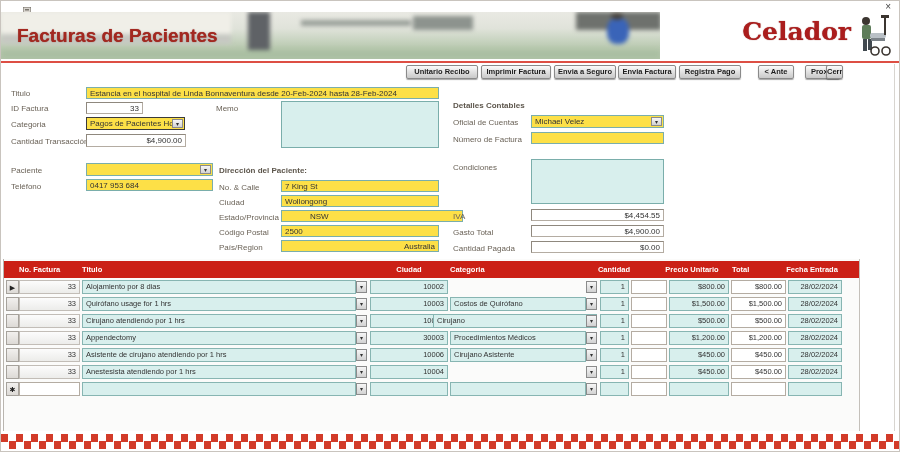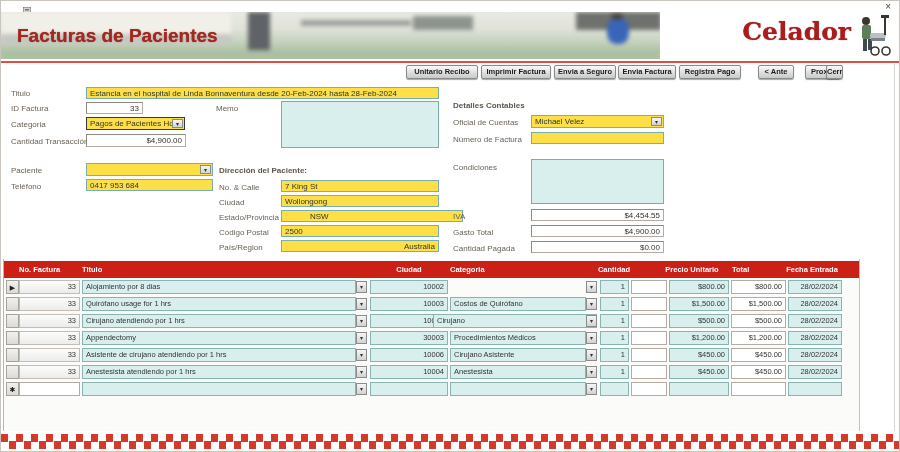--- a/index.html
+++ b/index.html
@@ -272,21 +272,20 @@
       <span class="cell cwhite num" style="left:727px;width:55px;">$450.00</span>
       <span class="cell ccyan num" style="left:784px;width:54px;">28/02/2024</span>
     </div>
 
     <div class="grow" style="top:106px;">
       <span class="sel"></span>
       <span class="cell cgray num" style="left:15px;width:61px;">33</span>
       <span class="cell ccyan" style="left:78px;width:274px;">Anestesista atendiendo por 1 hrs</span>
       <span class="cdd" style="left:352px;">▾</span>
       <span class="cell ccyan num" style="left:366px;width:78px;">10004</span>
-      <span class="cell ccyan" style="left:446px;width:136px;">Anestesista</span>
       <span class="cdd" style="left:582px;">▾</span>
       <span class="cell ccyan num" style="left:596px;width:29px;">1</span>
       <span class="cell cwhite" style="left:627px;width:36px;"></span>
       <span class="cell ccyan num" style="left:665px;width:60px;">$450.00</span>
       <span class="cell cwhite num" style="left:727px;width:55px;">$450.00</span>
       <span class="cell ccyan num" style="left:784px;width:54px;">28/02/2024</span>
     </div>
 
     <div class="grow" style="top:123px;">
       <span class="sel">✱</span>

